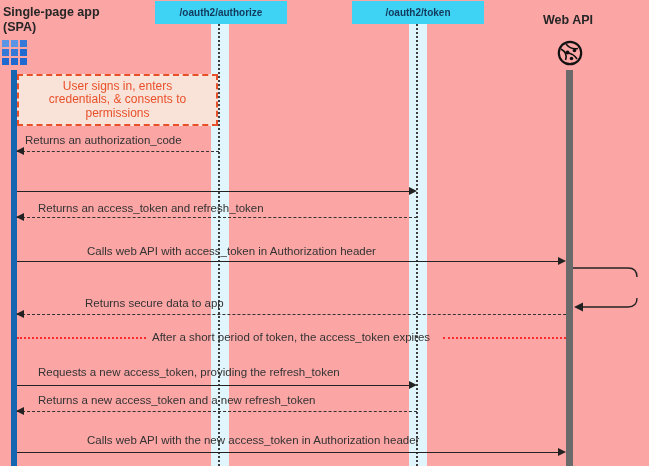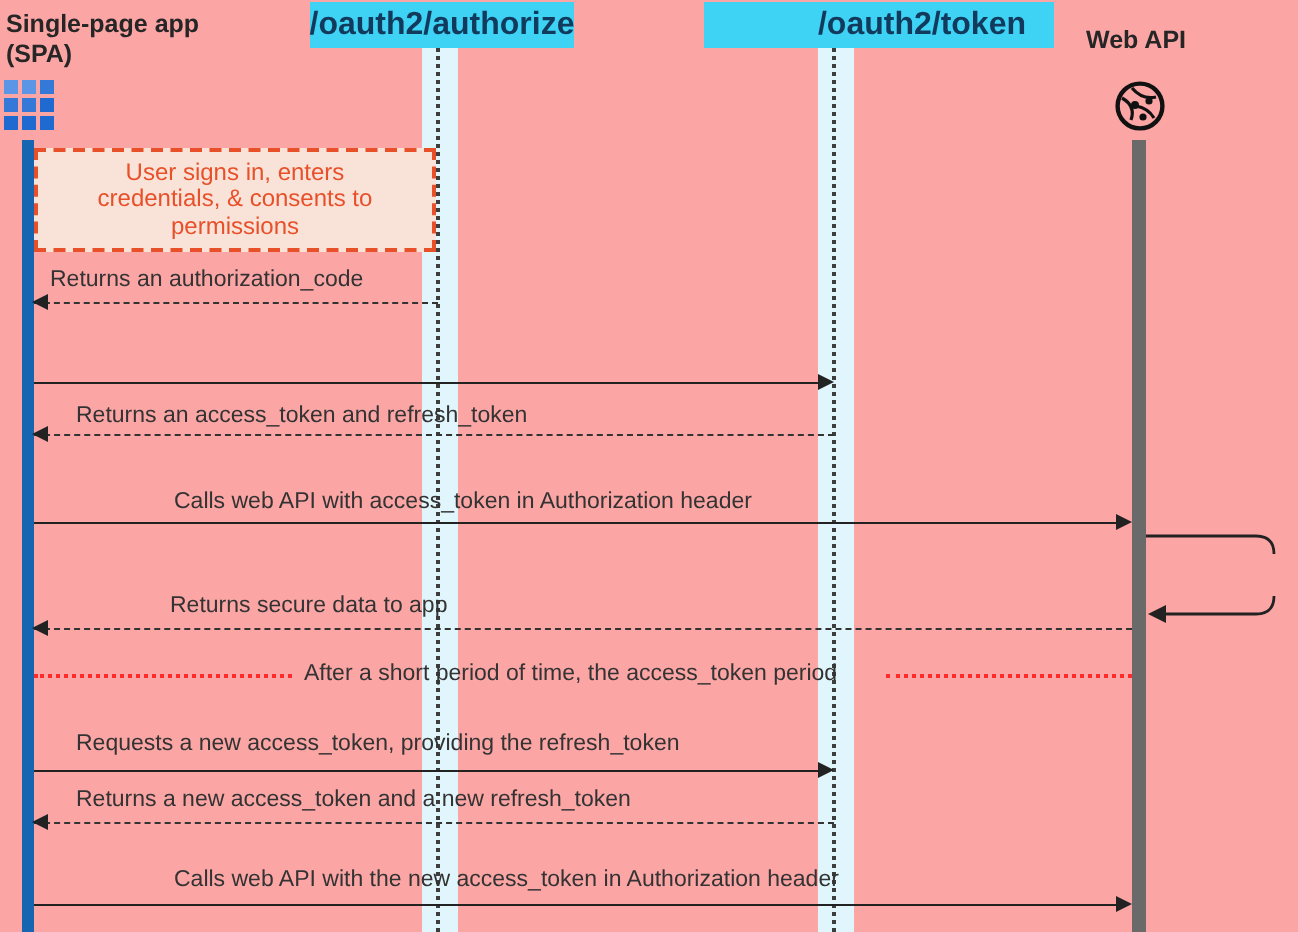--- a/index.html
+++ b/index.html
@@ -6,24 +6,24 @@
   #canvas{
     position:relative;width:649px;height:466px;background:#fca5a5;overflow:hidden;
     font-family:"Liberation Sans","DejaVu Sans",sans-serif;color:#333;
   }
   
   .actor-title{position:absolute;font-weight:bold;font-size:12.5px;color:#262626;line-height:15px;}
   #spa-title{left:3px;top:5px;}
   #webapi-title{left:543px;top:13px;}
   .endpoint-box{
     position:absolute;top:1px;width:132px;height:23px;background:#3ed2f4;
-    color:#123a5c;font-size:16px;font-weight:600;display:flex;align-items:center;justify-content:center;
+    color:#123a5c;font-size:10px;font-weight:600;display:flex;align-items:center;justify-content:center;
   }
   #box-authorize{left:155px;}
-  #box-token{left:352px;padding-left:43px;}
+  #box-token{left:352px;}
   
   #spa-grid-icon{position:absolute;left:2px;top:40px;width:25px;height:25px;
     display:grid;grid-template-columns:repeat(3,1fr);grid-template-rows:repeat(3,1fr);gap:2px;}
   #spa-grid-icon div{width:100%;height:100%;}
   .gc-a{background:#5b95e6;} .gc-b{background:#3579d8;} .gc-c{background:#1e6ad0;}
   
   #webapi-globe-icon{position:absolute;left:556px;top:39px;}
   
   .lifeline-band{position:absolute;top:24px;bottom:0;width:18px;background:#e1f6fc;z-index:0;}
   #band-authorize{left:211px;} #band-token{left:409px;}
@@ -130,21 +130,21 @@
   <svg id="self-msg-svg" width="83" height="58" viewBox="0 0 83 58">
     <path d="M7 10 H62 Q71 10 71 19" fill="none" stroke="#222" stroke-width="1.4"></path>
     <path d="M71 40 Q71 49 62 49 H16" fill="none" stroke="#222" stroke-width="1.4"></path>
     <polygon points="8,49 17,44.5 17,53.5" fill="#222"></polygon>
   </svg>
 
   <div class="msg-label" id="lbl-m5">Returns secure data to app</div>
   <div class="arrow dashed left" id="arr-m5"></div>
 
   <div class="red-dotted" id="red-left"></div>
-  <div class="msg-label" id="lbl-expire">After a short period of time, the access_token period</div>
+  <div class="msg-label" id="lbl-expire">After a short period of token, the access_token expires</div>
   <div class="red-dotted" id="red-right"></div>
 
   <div class="msg-label" id="lbl-m6">Requests a new access_token, providing the refresh_token</div>
   <div class="arrow solid right" id="arr-m6"></div>
 
   <div class="msg-label" id="lbl-m7">Returns a new access_token and a new refresh_token</div>
   <div class="arrow dashed left" id="arr-m7"></div>
 
   <div class="msg-label" id="lbl-m8">Calls web API with the new access_token in Authorization header</div>
   <div class="arrow solid right" id="arr-m8"></div>

